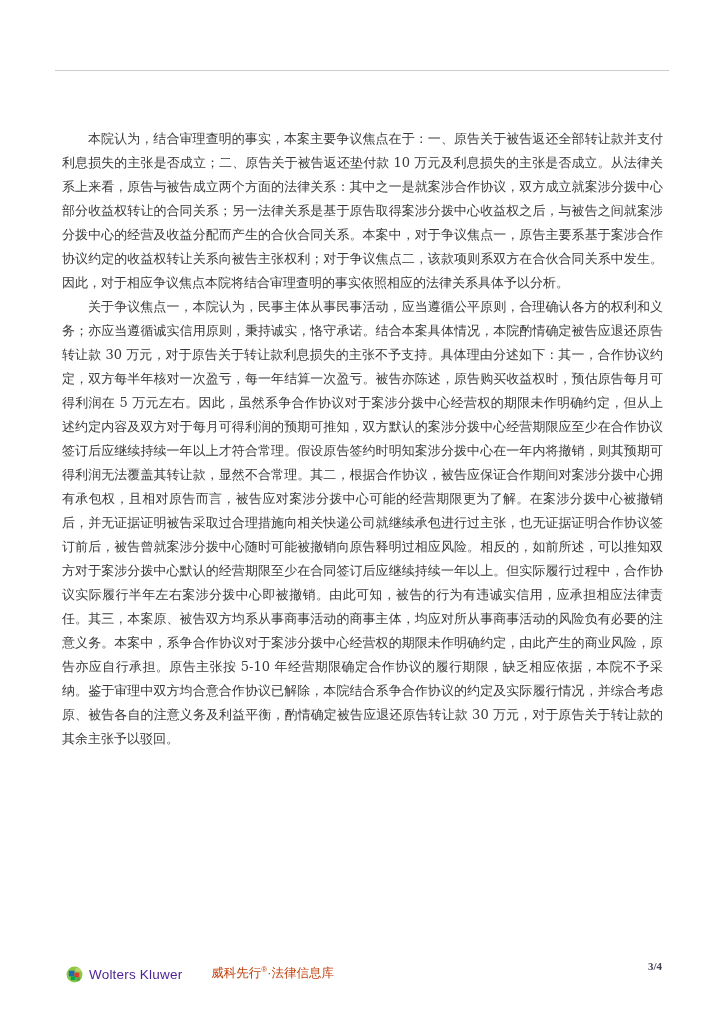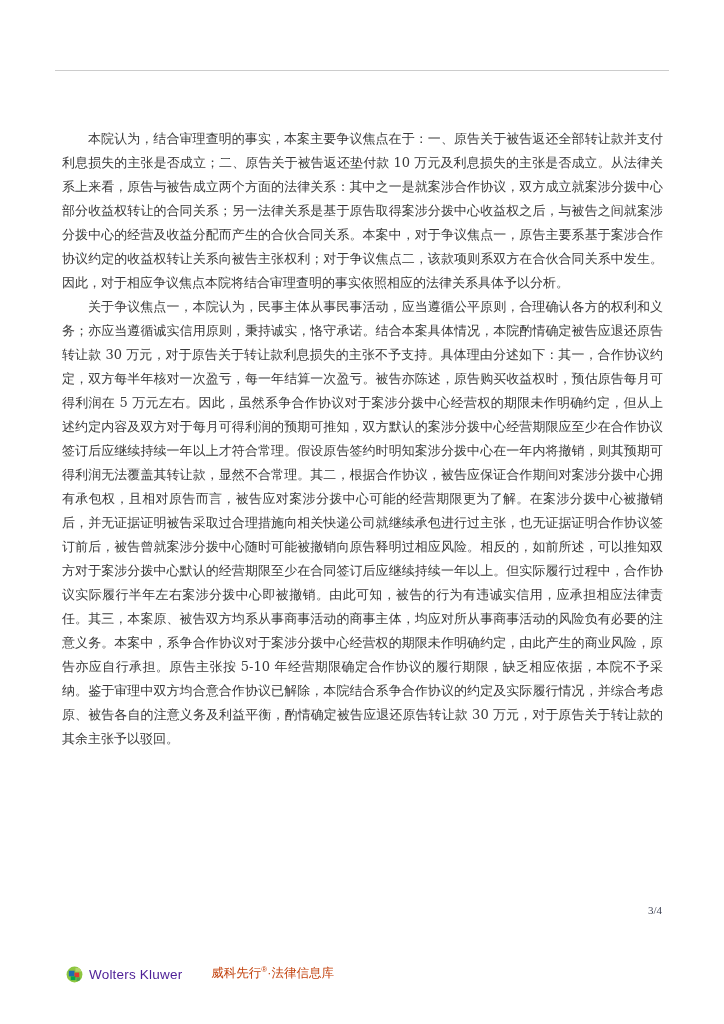--- a/index.html
+++ b/index.html
@@ -73,25 +73,26 @@
     font-size: 12.5px;
     color: #c2410c;
     white-space: nowrap;
   }
   .product-name sup {
     font-size: 8px;
     vertical-align: super;
   }
   .page-number {
     position: absolute;
-    top: 904px;
+    top: 960px;
     right: 62px;
     font-size: 11px;
     color: #3f4354;
     font-family: "Liberation Serif", serif;
+    font-weight: bold;
   }
 </style>
 </head>
 <body>
 
 <div class="page">
 
 
   <div class="header-divider"></div>
 

